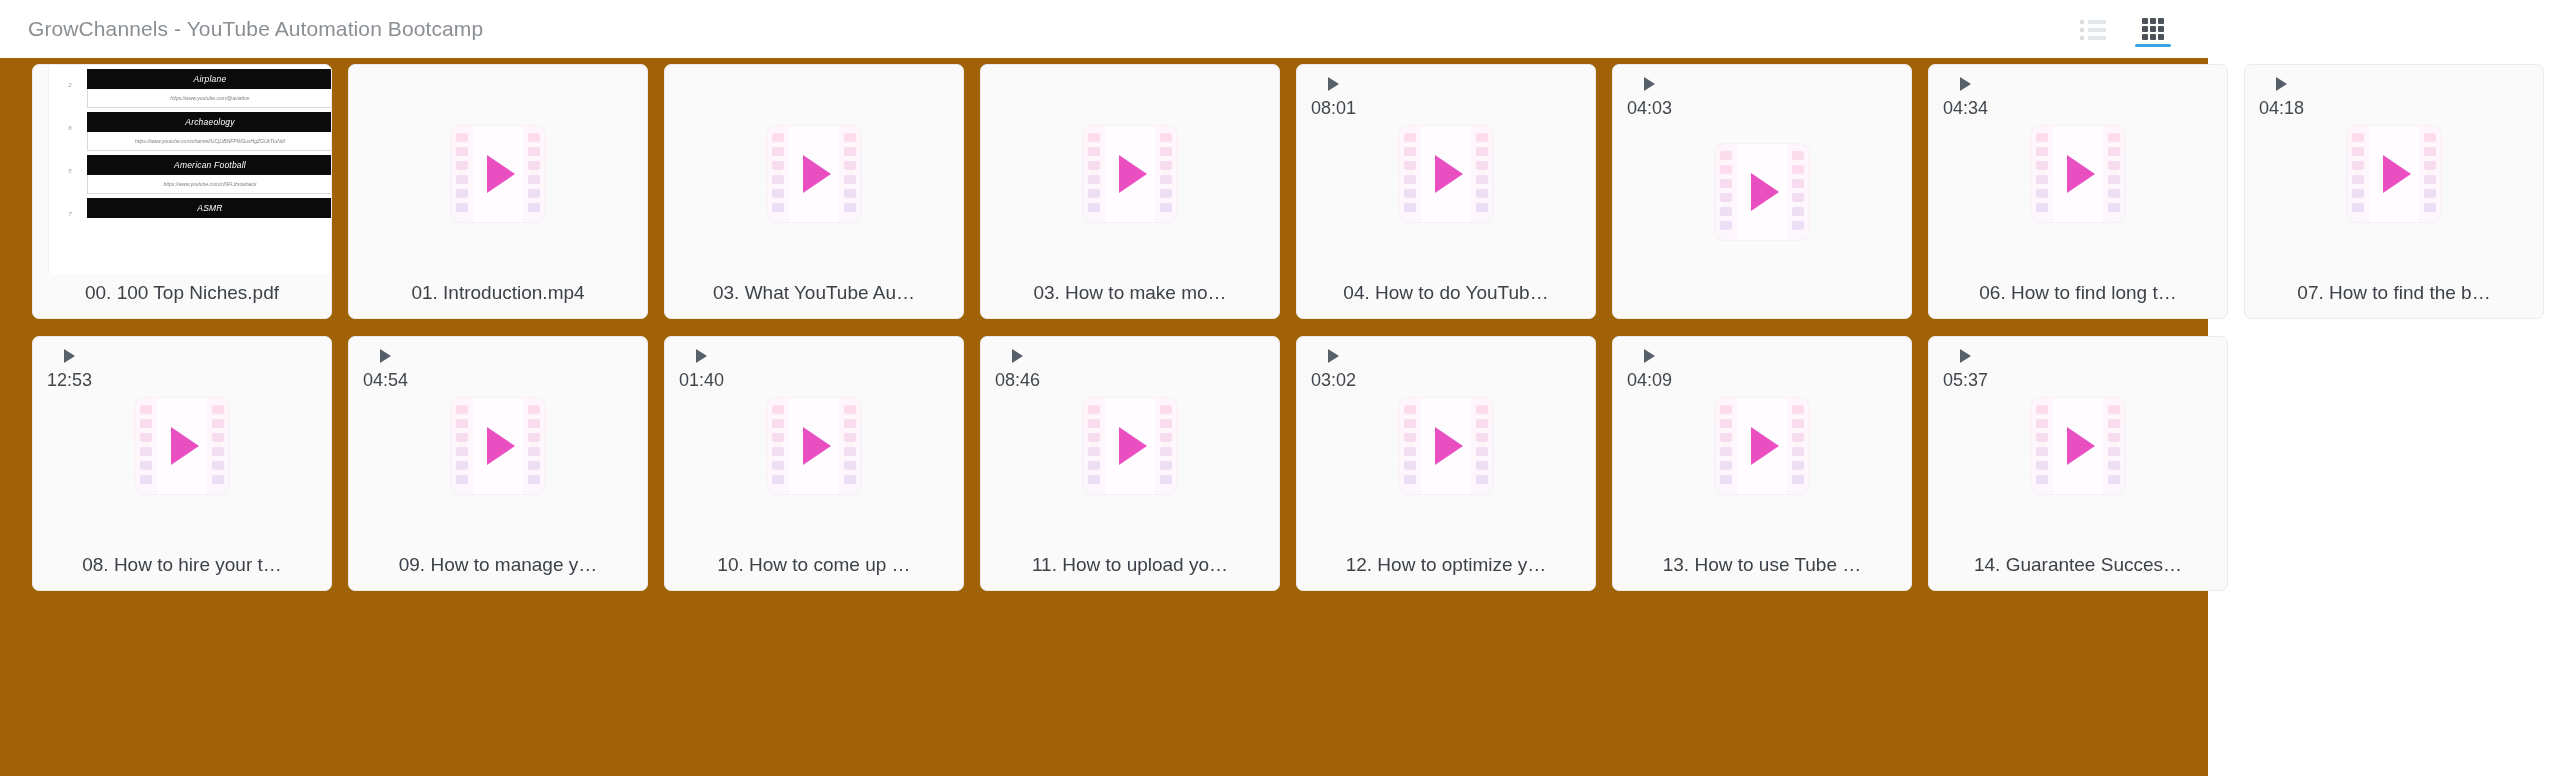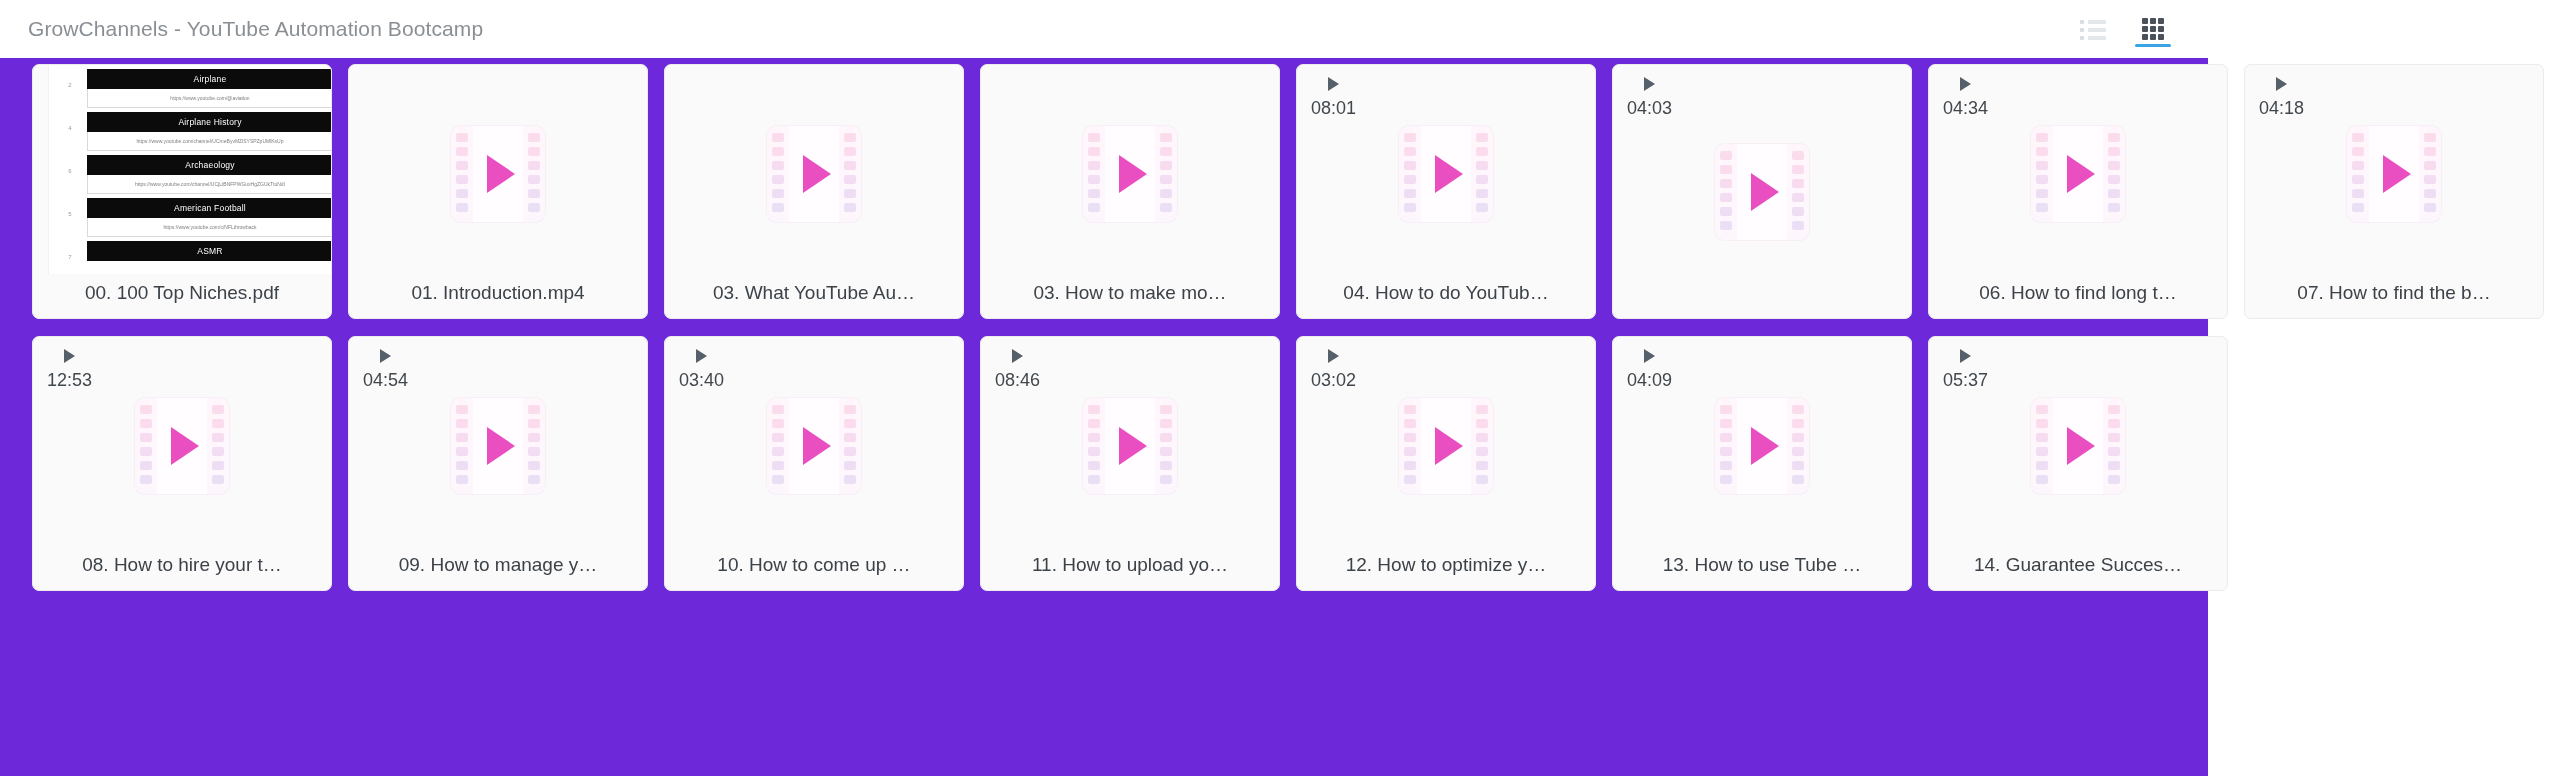--- a/index.html
+++ b/index.html
@@ -5,21 +5,21 @@
   * { box-sizing: border-box; }
   html, body {
     margin: 0; padding: 0;
     width: 2549px; height: 776px;
     background: #ffffff;
     font-family: "Liberation Sans", sans-serif;
     overflow: hidden;
   }
   .app {
     width: 2208px; height: 776px;
-    background: #6d28d9;
+    background: #a16207;
     position: relative;
   }
 
   
   .header {
     height: 58px;
     display: flex;
     align-items: center;
     justify-content: space-between;
     padding: 0 24px 0 28px;
@@ -180,20 +180,21 @@
   }
   .pdf-page {
     transform: scale(1);
     padding: 0;
   }
   .pdf-row {
     display: flex;
     align-items: flex-start;
     padding: 0 0 0 4px;
     margin-bottom: 4px;
+    font-style: italic;
   }
   .pdf-num {
     width: 34px;
     flex: 0 0 34px;
     font-size: 6px;
     color: #9a9a9a;
     text-align: center;
     padding-top: 13px;
   }
   .pdf-cells { flex: 1; padding-right: 2px; }
@@ -292,27 +293,20 @@
                 <div class="pdf-page">
                   <div class="pdf-top-stub"></div>
                   <div class="pdf-row">
                     <div class="pdf-num">2</div>
                     <div class="pdf-cells">
                       <div class="pdf-head">Airplane</div>
                       <div class="pdf-url">https://www.youtube.com/@aviation</div>
                     </div>
                   </div>
                   <div class="pdf-row">
-                    <div class="pdf-num">4</div>
-                    <div class="pdf-cells">
-                      <div class="pdf-head">Airplane History</div>
-                      <div class="pdf-url">https://www.youtube.com/channel/UCmeByvMZiSYSPZpUMlKsUp</div>
-                    </div>
-                  </div>
-                  <div class="pdf-row">
                     <div class="pdf-num">6</div>
                     <div class="pdf-cells">
                       <div class="pdf-head">Archaeology</div>
                       <div class="pdf-url">https://www.youtube.com/channel/UCjLtBNFPWGuxHgZGUkTtuNdI</div>
                     </div>
                   </div>
                   <div class="pdf-row">
                     <div class="pdf-num">5</div>
                     <div class="pdf-cells">
                       <div class="pdf-head">American Football</div>
@@ -605,21 +599,21 @@
                 </span>
               </div>
             </div>
             <div class="card-label">09. How to manage y…</div>
           </div>
         </div>
         <div class="card-slot">
           <div class="card ">
             <div class="duration">
               <span class="tri"></span>
-              <span>03:40</span>
+              <span>01:40</span>
             </div>
             <div class="thumb-area">
               <div class="film">
                 <span class="perf">
                   <span></span>
                   <span></span>
                   <span></span>
                   <span></span>
                   <span></span>
                   <span></span>

